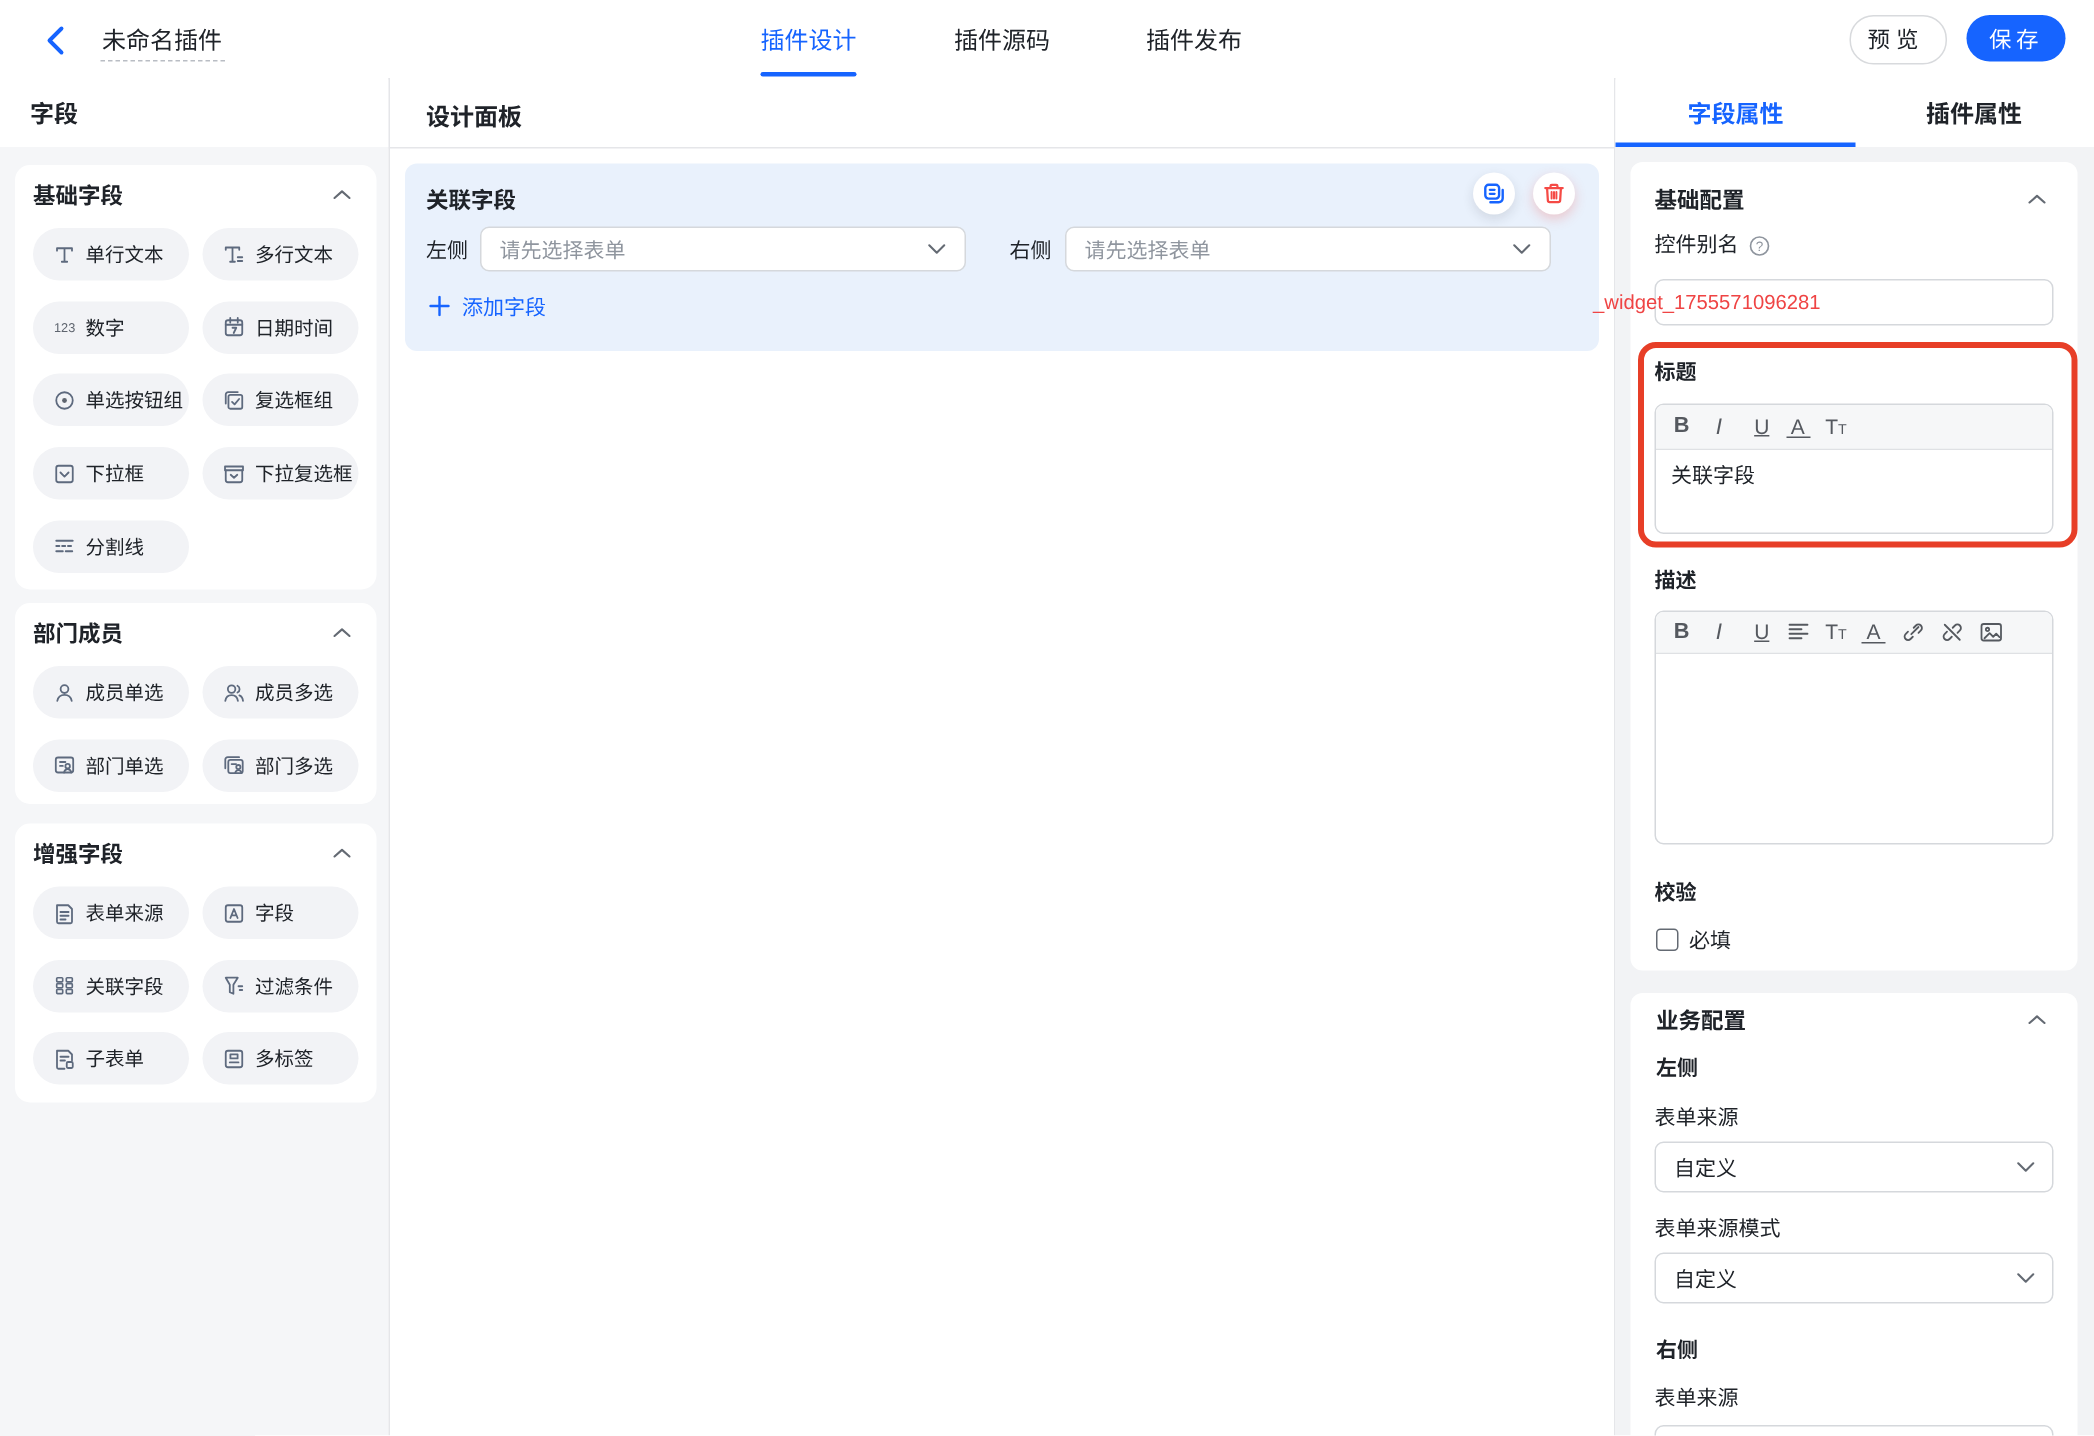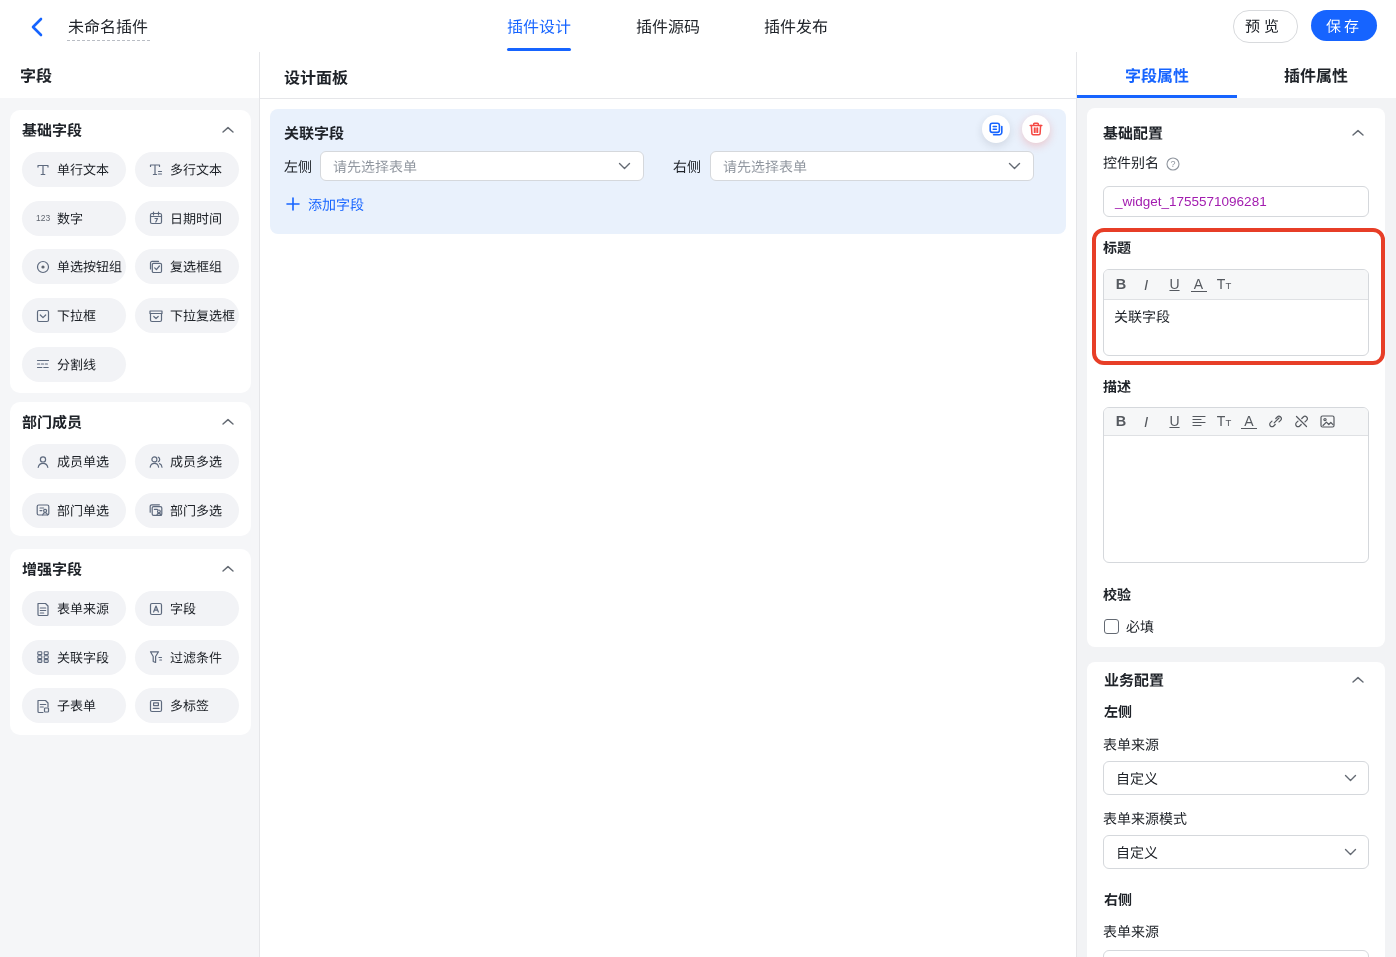--- a/index.html
+++ b/index.html
@@ -282,21 +282,21 @@
     <path d="M1 6L6 1.6L11 6" stroke="#646a73" stroke-width="1.4" fill="none" stroke-linecap="round" stroke-linejoin="round"></path>
   </svg>
 <svg style="position:absolute;left:1102.0px;top:151.5px" width="58" height="21">
     <path d="M10.7 8.1C11.6 8.9 12.8 10 13.4 10.7L14.1 10C13.4 9.3 12.3 8.3 11.4 7.5ZM8.8 7.5C8.2 8.4 7.2 9.4 6.2 10C6.4 10.2 6.7 10.6 6.8 10.8C7.8 10.1 9 8.9 9.8 7.9ZM3.3 4V6.8H1.6V7.8H3.3V11.1C2.6 11.4 2 11.6 1.4 11.7L1.7 12.8L3.3 12.2V15.6C3.3 15.8 3.2 15.8 3.1 15.8C2.9 15.9 2.3 15.9 1.7 15.8C1.9 16.1 2 16.6 2 16.8C2.9 16.8 3.5 16.8 3.8 16.6C4.2 16.5 4.3 16.2 4.3 15.6V11.8L5.8 11.3L5.6 10.3L4.3 10.8V7.8H5.7V6.8H4.3V4ZM5.6 15.5V16.5H14.5V15.5H10.6V12H13.5V11.1H6.8V12H9.6V15.5ZM9.2 4.3C9.4 4.7 9.7 5.3 9.8 5.8H6.1V8.2H7.1V6.7H13.3V8.1H14.4V5.8H11C10.8 5.3 10.5 4.6 10.2 4Z M19.4 11V12.1H23.5V16.9H24.5V12.1H28.3V11H24.5V8H27.7V6.9H24.5V4.2H23.5V6.9H21.6C21.8 6.3 21.9 5.6 22.1 5L21 4.8C20.7 6.6 20.1 8.4 19.3 9.6C19.6 9.7 20 9.9 20.2 10.1C20.6 9.5 20.9 8.8 21.2 8H23.5V11ZM18.8 4.1C18 6.2 16.8 8.3 15.4 9.7C15.6 9.9 15.9 10.5 16.1 10.7C16.5 10.3 16.9 9.7 17.3 9.1V16.9H18.3V7.5C18.9 6.5 19.4 5.4 19.7 4.4Z M37.8 5.7V13.5H38.8V5.7ZM40.7 4.3V15.6C40.7 15.8 40.6 15.9 40.4 15.9C40.1 15.9 39.3 15.9 38.4 15.9C38.5 16.2 38.7 16.7 38.7 17C40 17 40.7 16.9 41.2 16.7C41.6 16.6 41.8 16.3 41.8 15.6V4.3ZM31.3 5.6H34.9V8.3H31.3ZM30.3 4.7V9.3H35.9V4.7ZM32.3 9.6 32.2 10.9H29.8V11.8H32.1C31.9 13.7 31.2 15.3 29.5 16.2C29.7 16.4 30 16.7 30.1 17C32.1 15.9 32.8 14.1 33.1 11.8H35.1C34.9 14.4 34.8 15.4 34.6 15.7C34.5 15.8 34.3 15.8 34.1 15.8C33.9 15.8 33.4 15.8 32.8 15.8C32.9 16.1 33 16.5 33 16.8C33.7 16.8 34.3 16.8 34.6 16.8C35 16.8 35.2 16.7 35.5 16.4C35.8 15.9 36 14.7 36.1 11.3C36.1 11.2 36.1 10.9 36.1 10.9H33.2L33.3 9.6Z M46.7 8.4C47.4 8.9 48.2 9.6 48.8 10.1C47.2 11 45.4 11.6 43.7 12C43.9 12.2 44.1 12.7 44.2 13C45 12.8 45.8 12.6 46.5 12.3V16.9H47.6V16.2H53.8V16.9H54.9V11.1H49.3C51.6 9.8 53.7 8.1 54.8 5.8L54.1 5.4L53.9 5.5H49C49.3 5.1 49.6 4.7 49.9 4.3L48.7 4C47.9 5.4 46.3 6.9 44 8C44.2 8.2 44.6 8.6 44.7 8.8C46 8.1 47.1 7.3 48.1 6.4H53.3C52.4 7.7 51.2 8.7 49.8 9.6C49.2 9 48.2 8.3 47.5 7.8ZM53.8 15.2H47.6V12H53.8Z" fill="#1f2329"></path>
   </svg>
 <svg class="abs" style="left:1166px;top:157px" width="14" height="14">
     <circle cx="7" cy="7" r="6" stroke="#8f959e" fill="none" stroke-width="1.1"></circle>
     <text x="7" y="10" font-size="9" fill="#8f959e" text-anchor="middle" font-family="Liberation Sans">?</text>
   </svg>
 <div style="position:absolute;left:1103px;top:186px;width:266px;height:31px;background:#fff;border:1px solid #d5d8dc;border-radius:6px;box-sizing:border-box"></div>
-<div class="abs" style="left:1115px;top:194px;font-size:13.5px;color:#a21caf;line-height:15px">_widget_1755571096281</div>
+<div class="abs" style="left:1062px;top:194px;font-size:13.5px;color:#ef4444;line-height:15px">_widget_1755571096281</div>
 <svg style="position:absolute;left:1102.0px;top:236.5px" width="30" height="21">
     <path d="M7.5 4.8V6.4H13.7V4.8ZM11.8 11.4C12.4 12.9 13 14.7 13.1 15.9L14.6 15.3C14.5 14.2 13.8 12.3 13.2 10.9ZM7.5 11C7.2 12.4 6.6 14 5.9 14.9C6.2 15.1 6.9 15.6 7.2 15.8C7.9 14.7 8.6 13 9 11.3ZM6.9 8.1V9.7H9.6V15.1C9.6 15.2 9.6 15.3 9.4 15.3C9.2 15.3 8.6 15.3 8.1 15.3C8.3 15.8 8.5 16.5 8.5 17C9.5 17 10.2 17 10.7 16.7C11.2 16.4 11.3 15.9 11.3 15.1V9.7H14.5V8.1ZM3.4 3.9V6.7H1.5V8.2H3.1C2.7 9.8 2 11.6 1.2 12.7C1.5 13.1 1.9 13.8 2.1 14.3C2.6 13.6 3 12.5 3.4 11.3V17.1H5.1V10.4C5.5 11 5.8 11.7 6 12.1L6.9 10.8C6.7 10.4 5.5 9 5.1 8.5V8.2H6.7V6.7H5.1V3.9Z M17.7 7.3H19.8V8H17.7ZM17.7 5.6H19.8V6.3H17.7ZM16.3 4.5V9.1H21.4V4.5ZM24.5 8.6C24.5 11.9 24.3 13.5 21.4 14.3C21.6 14.5 22 15.1 22.1 15.4C25.4 14.4 25.8 12.4 25.9 8.6ZM25.2 13.5C26 14.1 27.1 14.9 27.6 15.4L28.6 14.4C28 13.9 26.9 13.1 26.1 12.5ZM16.3 11.6C16.3 13.6 16.1 15.2 15.3 16.3C15.6 16.5 16.2 16.9 16.4 17.1C16.8 16.5 17.1 15.8 17.3 15.1C18.4 16.5 20.1 16.8 22.7 16.8H28.1C28.2 16.4 28.4 15.7 28.6 15.4C27.5 15.5 23.7 15.5 22.7 15.5C21.5 15.5 20.5 15.4 19.6 15.2V13.5H21.7V12.3H19.6V11.1H22V9.9H15.6V11.1H18.2V14.3C18 14.1 17.8 13.8 17.6 13.3C17.6 12.8 17.6 12.3 17.7 11.7ZM22.4 6.8V12.7H23.7V8H26.6V12.6H28V6.8H25.5L25.9 5.8H28.5V4.5H21.9V5.8H24.3C24.2 6.2 24.1 6.5 23.9 6.8Z" fill="#1f2329"></path>
   </svg>
 <div style="position:absolute;left:1103px;top:269px;width:266px;height:87px;background:#fff;border:1px solid #d5d8dc;border-radius:6px;box-sizing:border-box"></div>
 <div style="position:absolute;left:1104px;top:270px;width:264px;height:29px;background:#f6f7f8;border-bottom:1px solid #dfe1e4;border-radius:5px 5px 0 0"></div>
 <div class="abs" style="left:1113px;top:277px;width:16px;text-align:center;font-size:14.5px;font-weight:bold;color:#55595f;line-height:15px">B</div>
 <div class="abs" style="left:1138px;top:277px;width:16px;text-align:center;font-size:15px;font-style:italic;color:#55595f;line-height:15px">I</div>
 <div class="abs" style="left:1166.5px;top:277px;width:16px;text-align:center;font-size:14px;color:#55595f;line-height:15px;text-decoration:underline">U</div>
 <div class="abs" style="left:1190.5px;top:277px;width:16px;text-align:center;font-size:14px;color:#55595f;line-height:14px;border-bottom:1.4px solid #55595f">A</div>
 <div class="abs" style="left:1214px;top:277px;width:20px;text-align:center;font-size:14px;color:#55595f;line-height:15px">T<span style="font-size:9.5px">T</span></div>

